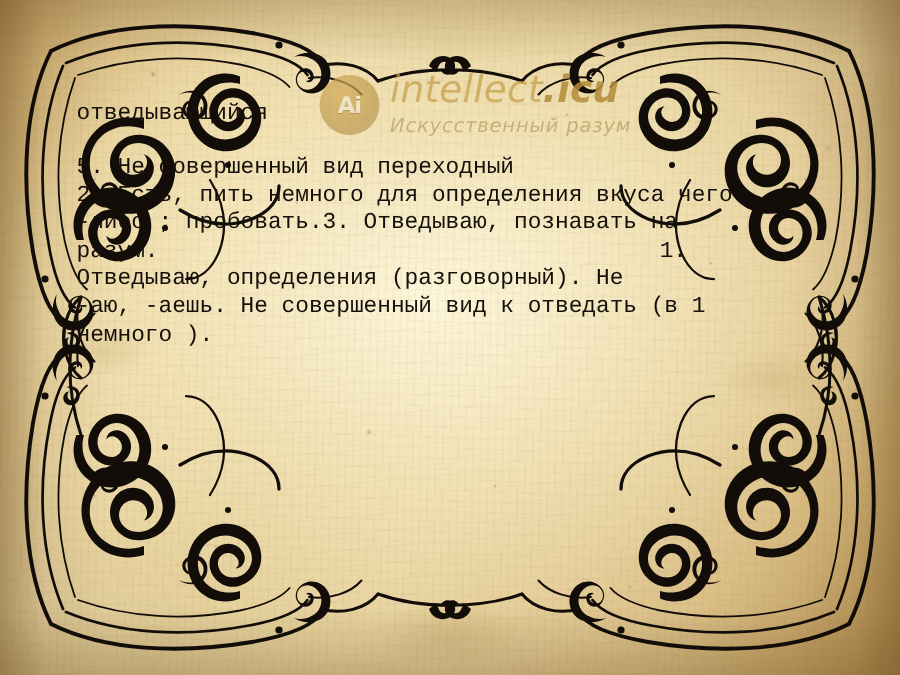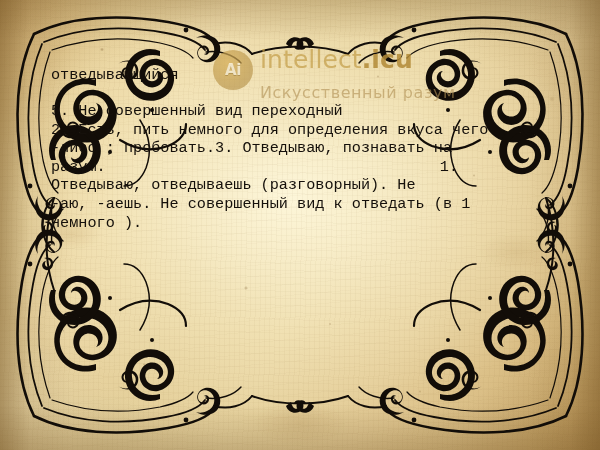--- a/index.html
+++ b/index.html
@@ -128,31 +128,31 @@
   }
   .wm-badge-letters {
     font-size: 15px;
     font-weight: 700;
     color: rgba(252,246,226,0.80);
     font-family: "DejaVu Sans", "Liberation Sans", sans-serif;
     letter-spacing: -0.5px;
     line-height: 1;
     text-shadow: 0 1px 0 rgba(120,92,38,0.35);
   }
-  .wm-text { padding-top: 2px; }
+  .wm-text { padding-top: 2px; font-style: italic; }
   .wm-title {
     font-size: 25px;
     line-height: 1.02;
     color: rgba(196,158,74,0.72);
     letter-spacing: 0.1px;
   }
   .wm-title b { color: rgba(178,138,56,0.86); font-weight: 700; }
   .wm-sub {
-    margin-top: 10px;
-    font-size: 16px;
+    margin-top: 4px;
+    font-size: 13px;
     color: rgba(178,146,86,0.62);
     letter-spacing: 0.55px;
   }
 
   
   .article {
     position: absolute;
     left: 51px;
     top: 66px;
     width: 470px;
@@ -272,19 +272,19 @@
     <div class="headword">отведывающийся</div>
     <div class="spacer-line"></div>
     <div class="senses">
       <div class="tline">5. Не совершенный вид    переходный</div>
       <div class="tline">2. Есть, пить немного для определения вкуса чего</div>
       <div class="tline">-либо ; пробовать.3. Отведываю, познавать на</div>
       <div class="tline with-marker">
         <span>разум.</span>
         <span>1.</span>
       </div>
-      <div class="tline">Отведываю, отведываешь (разговорный). Не</div>
+      <div class="tline">Отведываю, определения (разговорный). Не</div>
       <div class="tline"> -аю, -аешь. Не совершенный вид  к отведать (в 1</div>
       <div class="tline">немного ).</div>
     </div>
   </div>
 
 </div>
 
 </body></html>

